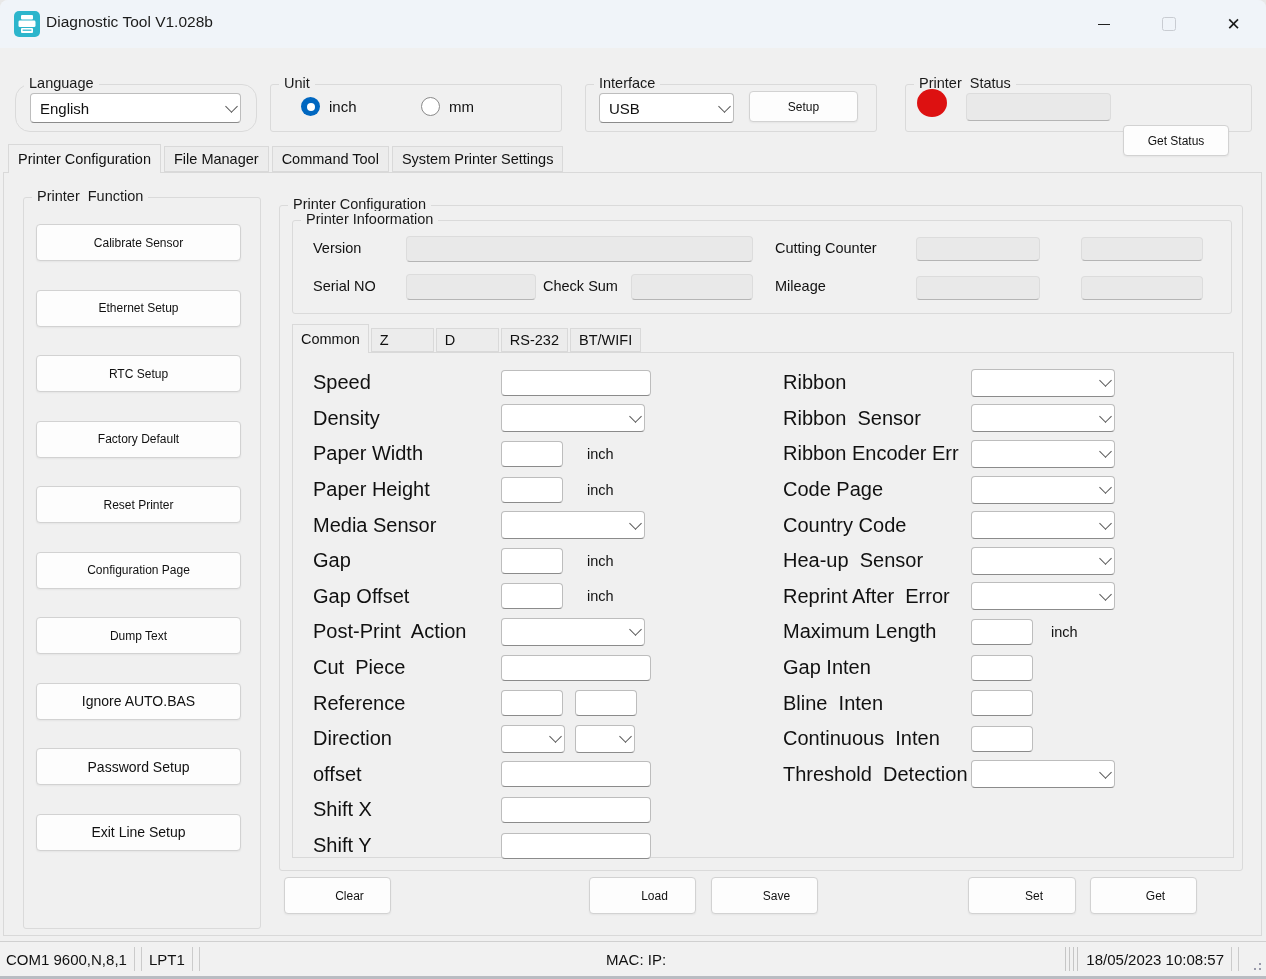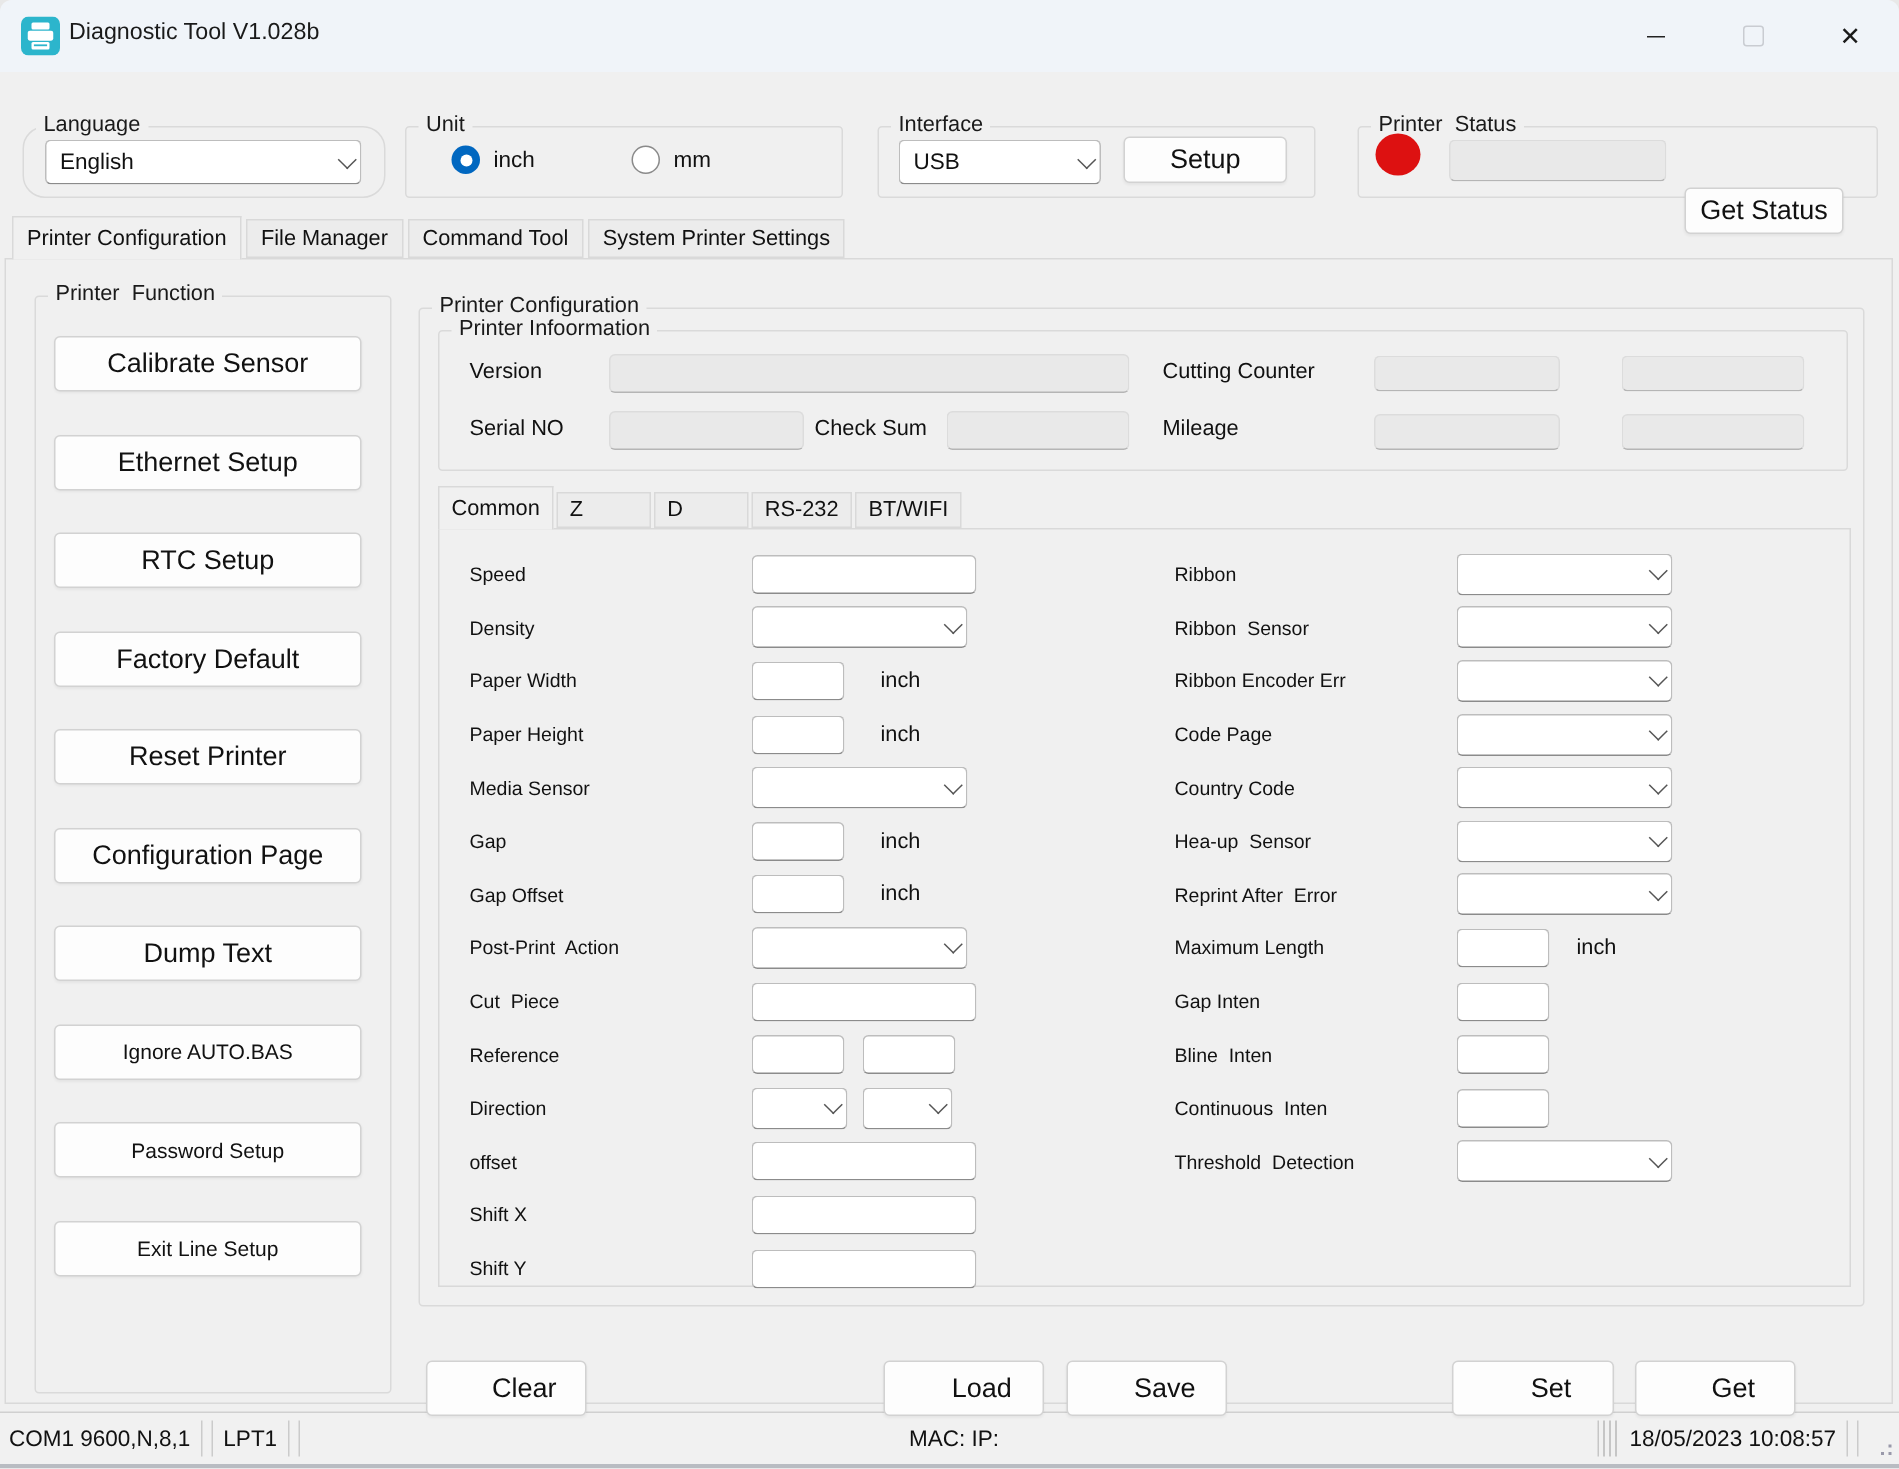--- a/index.html
+++ b/index.html
@@ -24,21 +24,21 @@
   .ti{height:26px;border:1px solid #bdbdbd;border-bottom-color:#8b8b8b;border-radius:4px;
       background:#fff;padding:0 6px;box-sizing:border-box;font:14px "Liberation Sans",sans-serif;outline:none;}
   .ti.wide{width:150px;} .ti.small{width:62px;}
   .combo{height:28px;box-sizing:border-box;background:#fff;border:1px solid #bdbdbd;
          border-bottom-color:#8b8b8b;border-radius:4px;position:relative;display:flex;
          align-items:center;justify-content:flex-end;padding-right:4px;}
   .combo-val{position:absolute;left:9px;top:50%;transform:translateY(-50%);font-size:15px;white-space:pre;}
   .chev{width:8px;height:8px;border-right:1.5px solid #555;border-bottom:1.5px solid #555;
         transform:rotate(45deg);margin-top:-4px;}
   .btn{background:#fdfdfd;border:1px solid #d2d2d2;border-radius:4px;display:flex;align-items:center;
-       justify-content:center;font-size:18px;color:#111;box-shadow:0 1px 2px rgba(0,0,0,.05);box-sizing:border-box;white-space:pre;}
+       justify-content:center;font-size:12px;color:#111;box-shadow:0 1px 2px rgba(0,0,0,.05);box-sizing:border-box;white-space:pre;}
   .gfield{background:#e9e9e9;border:1px solid #dcdcdc;border-bottom-color:#b5b5b5;border-radius:4px;
           position:absolute;box-sizing:border-box;}
   
   .grp-language{left:15px;top:84px;width:240px;height:46px;border-radius:15px;}
   .combo-language{position:absolute;left:14px;top:8px;width:211px;height:30px;}
   .grp-unit{left:270px;top:84px;width:290px;height:46px;}
   .radio-item{position:absolute;top:12px;display:flex;align-items:center;gap:9px;}
   .radio{width:19px;height:19px;border-radius:50%;box-sizing:border-box;}
   .radio.sel{background:#0067c0;position:relative;}
   .radio.sel::after{content:'';position:absolute;left:5.5px;top:5.5px;width:8px;height:8px;border-radius:50%;background:#fff;}
@@ -70,28 +70,28 @@
   
   .sub-tabs{position:absolute;left:12px;top:118px;height:29px;display:flex;align-items:flex-end;z-index:2;}
   .sub-tab{box-sizing:border-box;border:1px solid #d9d9d9;background:#ececec;height:24px;margin-bottom:1px;
            margin-left:2px;display:flex;align-items:center;padding:0 8px;min-width:63px;font-size:14.5px;white-space:pre;}
   .sub-tab.active{background:#f0f0f0;height:29px;margin-bottom:0;border-bottom:none;margin-left:0;min-width:70px;justify-content:center;}
   .tab-panel{position:absolute;left:12px;top:146px;width:942px;height:506px;border:1px solid #d9d9d9;
              background:#f0f0f0;box-sizing:border-box;z-index:1;}
   .col-left{position:absolute;left:20px;top:12px;width:455px;}
   .col-right{position:absolute;left:490px;top:12px;width:440px;}
   .frow{display:flex;align-items:center;height:35.6px;}
-  .flabel{width:188px;font-size:13px;white-space:pre;flex:none;}
+  .flabel{width:188px;font-size:20px;white-space:pre;flex:none;}
   .fctrls{display:flex;align-items:center;}
   .combo.w144{width:144px;} .combo.w64{width:64px;margin-right:10px;} .combo.w60{width:60px;}
   .ti.mr12{margin-right:12px;}
   .funit{margin-left:24px;font-size:14.5px;}
   .col-right .funit{margin-left:18px;}
   
-  .act-btn{position:absolute;top:734px;width:107px;height:37px;padding-left:24px;}
+  .act-btn{position:absolute;top:704px;width:107px;height:37px;padding-left:24px;}
   .btn-clear{left:280px;} .btn-load{left:585px;} .btn-save{left:707px;} .btn-set{left:964px;width:108px;} .btn-get{left:1086px;}
   
   .statusbar{position:absolute;left:0;top:941px;width:1266px;height:38px;background:#f1f1f1;
              border-top:1px solid #d0d0d0;display:flex;align-items:center;font-size:15px;
              padding-left:6px;box-sizing:border-box;border-bottom:3px solid #b9bcc2;}
   .sb-text{white-space:pre;}
   .sep{width:6px;height:24px;border-left:1px solid #cbcbcb;border-right:1px solid #cbcbcb;margin:0 7px;}
   .sb-center{flex:1;text-align:center;white-space:pre;}
   .sep3{width:13px;height:24px;margin:0 8px 0 0;
         background:repeating-linear-gradient(90deg,#c6c6c6 0,#c6c6c6 1px,transparent 1px,transparent 4px);}

